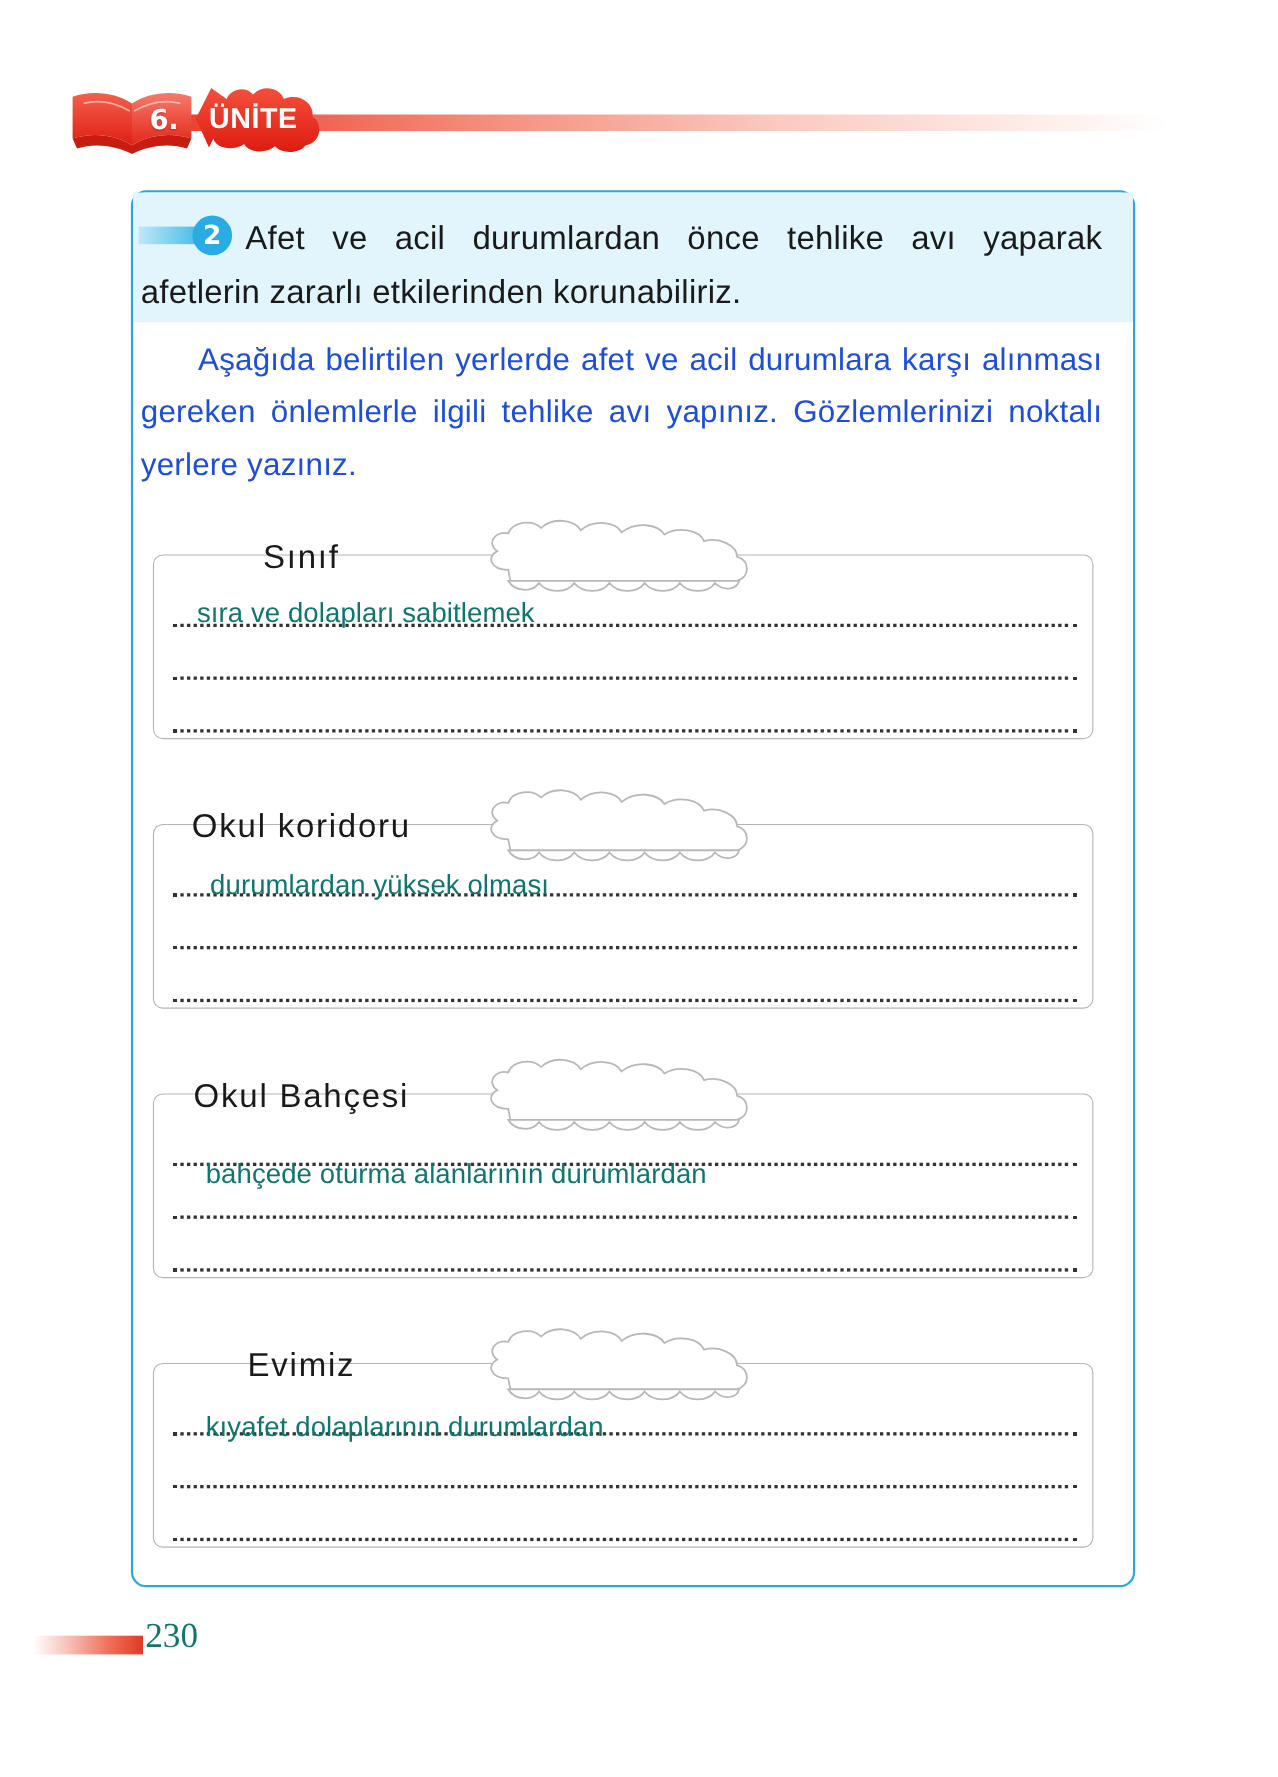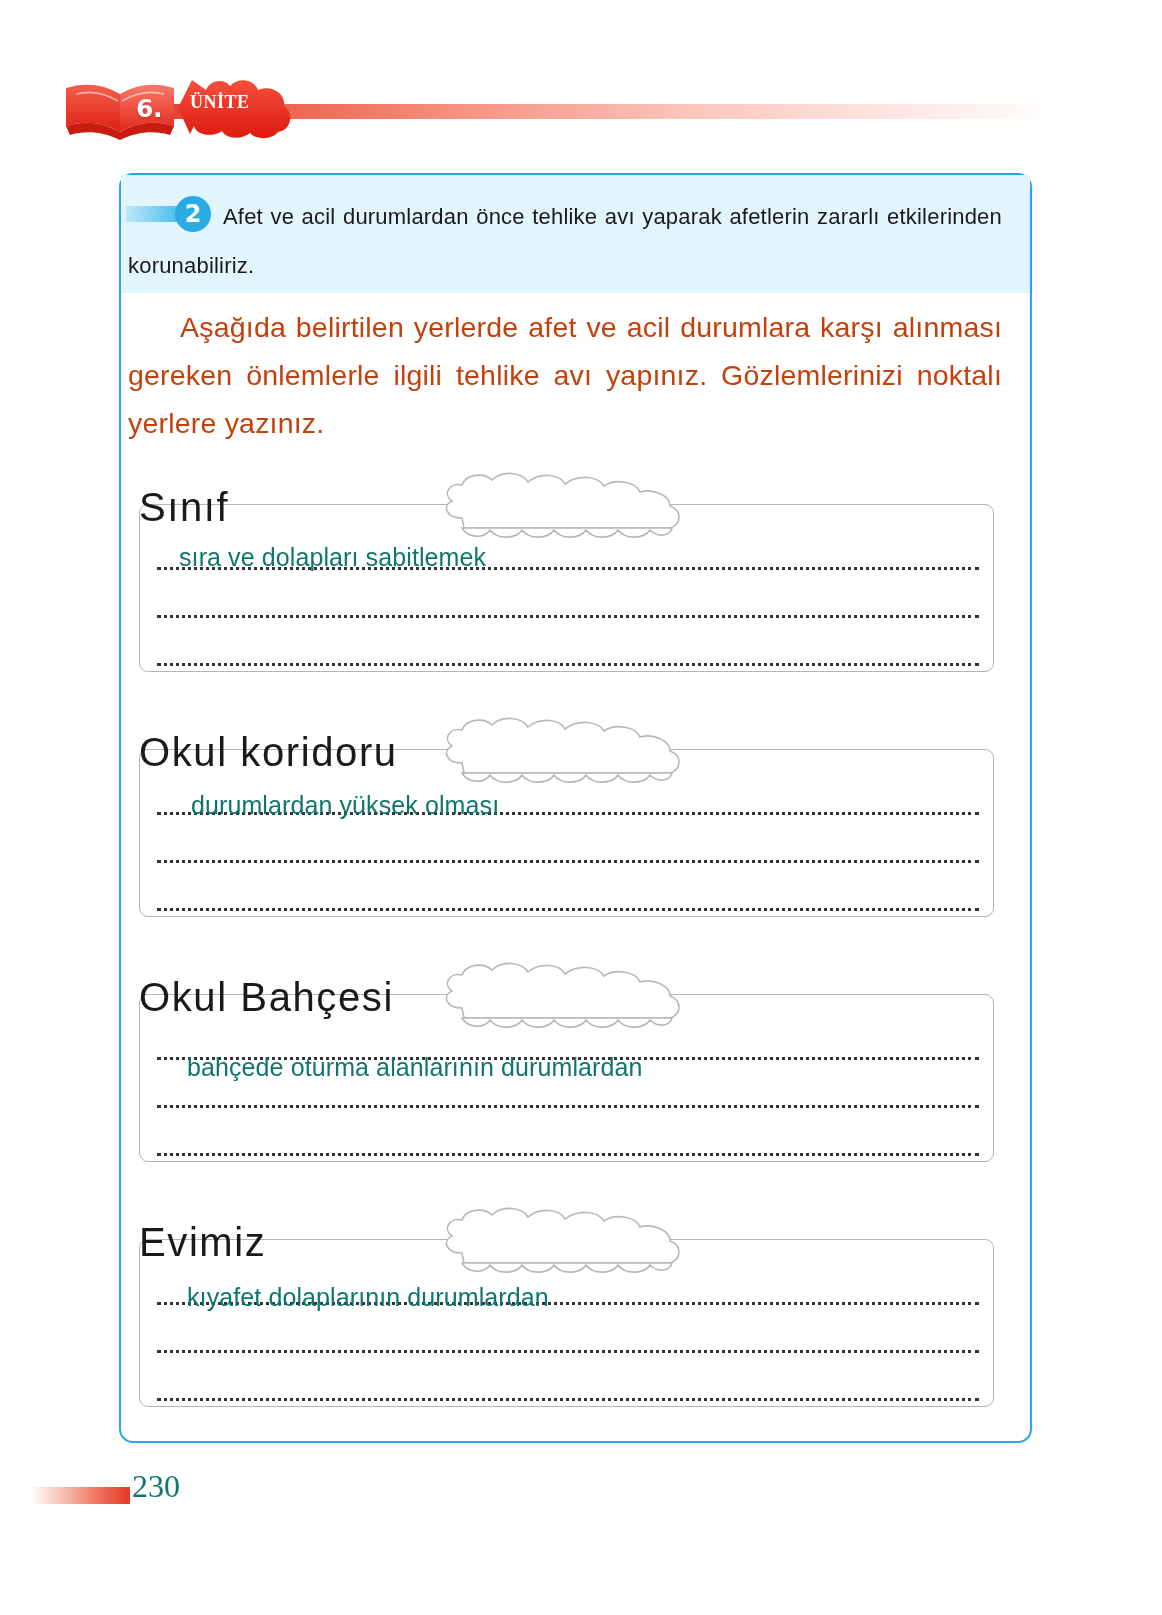--- a/index.html
+++ b/index.html
@@ -54,22 +54,22 @@
     position: absolute;
     left: 168px;
     top: 0px;
     width: 130px;
     height: 64px;
   }
   #unit-label {
     position: absolute;
     left: 190px;
     top: 16px;
-    font-family: Liberation Serif, serif;
-    font-size: 18px;
+    font-family: Liberation Sans, sans-serif;
+    font-size: 26px;
     font-weight: bold;
     color: #ffffff;
     letter-spacing: 0.5px;
   }
 
   
   #page-card {
     position: absolute;
     left: 119px;
     top: 173px;
@@ -111,37 +111,37 @@
     font-size: 24px;
     font-weight: bold;
     line-height: 36px;
     text-align: center;
   }
   #statement-text {
     position: absolute;
     left: 128px;
     top: 192px;
     width: 874px;
-    font-size: 22px;
+    font-size: 30px;
     line-height: 49px;
     color: #1a1a1a;
     letter-spacing: 0.2px;
     text-align: justify;
     text-indent: 95px;
   }
 
   
   #instruction-text {
     position: absolute;
     left: 128px;
     top: 303px;
     width: 874px;
     font-size: 28.5px;
     line-height: 48px;
-    color: #c2410c;
+    color: #1d4ed8;
     letter-spacing: 0.2px;
     text-align: justify;
     text-indent: 52px;
   }
 
   
   .section { position: absolute; left: 139px; width: 855px; }
   .answer-box {
     position: absolute;
     left: 0;
@@ -168,21 +168,22 @@
     height: 74px;
     z-index: 4;
   }
   .cloud-title {
     position: absolute;
     top: 0;
     left: 0;
     width: 270px;
     height: 74px;
     line-height: 78px;
-    font-size: 40px;
+    text-align: center;
+    font-size: 30px;
     color: #1a1a1a;
     letter-spacing: 1.6px;
     z-index: 5;
   }
   .answer-text {
     position: absolute;
     font-size: 25px;
     color: #0f766e;
     white-space: nowrap;
     z-index: 3;

